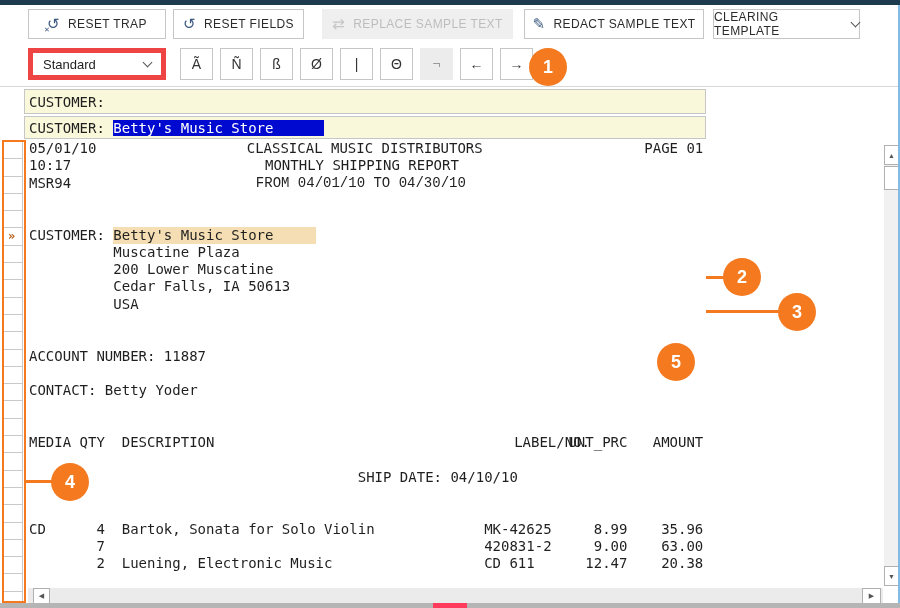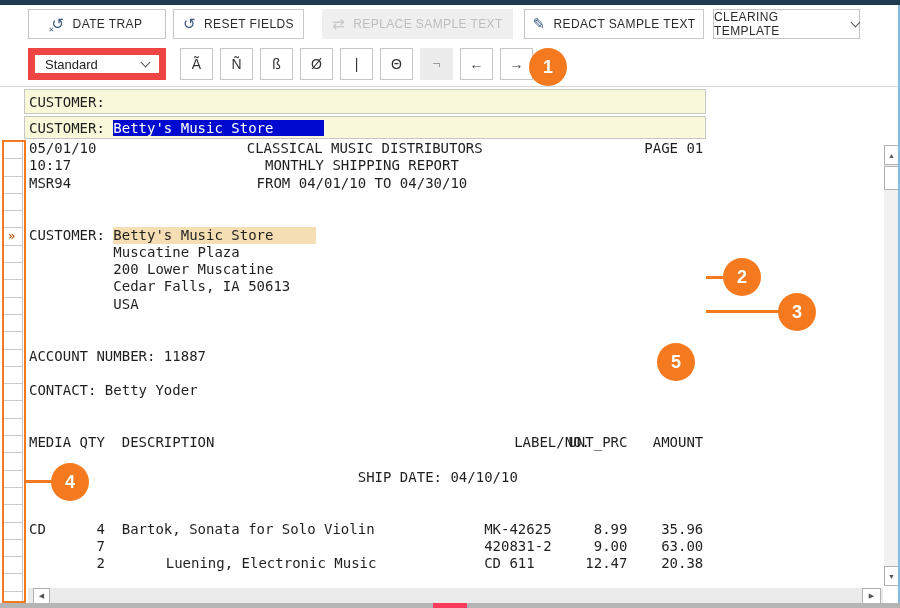--- a/index.html
+++ b/index.html
@@ -17,21 +17,21 @@
   .tb-btn{position:absolute;top:4px;height:30px;box-sizing:border-box;background:#fff;
           border:1px solid #c6c6c6;display:flex;align-items:center;justify-content:center;
           gap:8px;font-size:12px;letter-spacing:.4px;color:#2b2b2b;cursor:default;}
   .tb-btn .btn-icon{color:#3d5a80;font-size:15px;line-height:1;position:relative;top:-1px;}
   .tb-btn.disabled{background:#efefef;border-color:#efefef;color:#bdbdbd;}
   .tb-btn.disabled .btn-icon{color:#c6c6c6;}
   .icon-x-sub{position:absolute;font-size:7px;left:-3px;bottom:-2px;color:inherit;}
   .chev{display:inline-block;width:6px;height:6px;border-right:1.4px solid #555;
         border-bottom:1.4px solid #555;transform:rotate(45deg);margin-bottom:3px;}
   .dropdown{position:absolute;left:28px;top:43px;width:138px;height:32px;box-sizing:border-box;
-            background:#fff;border:7px solid #ef4444;display:flex;align-items:center;
+            background:#fff;border:5px solid #ef4444;display:flex;align-items:center;
             justify-content:space-between;padding:0 10px;font-size:13px;color:#222;}
   .char-btn{position:absolute;top:43px;width:33px;height:32px;box-sizing:border-box;background:#fff;
             border:1px solid #c6c6c6;font-size:14px;color:#333;display:flex;align-items:center;
             justify-content:center;font-family:"Liberation Sans",sans-serif;}
   .char-btn.disabled{background:#ececec;border-color:#ececec;color:#9a9a9a;}
 
   
   .content{position:absolute;left:0;top:88px;width:898px;height:515px;background:#fff;}
   .field-bar{position:absolute;left:24px;width:682px;box-sizing:border-box;background:#faf8da;
              border:1px solid #c6c6c6;font-family:"DejaVu Sans Mono",monospace;font-size:14px;
@@ -80,21 +80,21 @@
 </style>
 </head>
 <body>
 
 <div class="app">
   <div class="top-strip"></div>
 
   <div class="toolbar">
     <div class="tb-btn" style="left:28px;width:138px;">
       <span class="btn-icon" style="position:relative;"><span>↺</span><span class="icon-x-sub">✕</span></span>
-      <span>DATE TRAP</span>
+      <span>RESET TRAP</span>
     </div>
     <div class="tb-btn" style="left:173px;width:131px;">
       <span class="btn-icon">↺</span>
       <span>RESET FIELDS</span>
     </div>
     <div class="tb-btn disabled" style="left:322px;width:191px;">
       <span class="btn-icon">⇄</span>
       <span>REPLACE SAMPLE TEXT</span>
     </div>
     <div class="tb-btn" style="left:524px;width:180px;">
@@ -168,21 +168,21 @@
           <span class="seg" style="left: 0ch;">05/01/10</span>
           <span class="seg" style="left: 25ch; margin-left: 7px;">CLASSICAL MUSIC DISTRIBUTORS</span>
           <span class="seg" style="left: 73ch;">PAGE 01</span>
         </div>
         <div class="doc-line" style="top: 17.3px;">
           <span class="seg" style="left: 0ch;">10:17</span>
           <span class="seg" style="left: 28ch;">MONTHLY SHIPPING REPORT</span>
         </div>
         <div class="doc-line" style="top: 34.6px;">
           <span class="seg" style="left: 0ch;">MSR94</span>
-          <span class="seg" style="left: 27ch;">FROM 04/01/10 TO 04/30/10</span>
+          <span class="seg" style="left: 27ch; font-family: Liberation Mono, monospace;">FROM 04/01/10 TO 04/30/10</span>
         </div>
         <div class="doc-line" style="top: 86.5px;">
           <span class="seg" style="left: 0ch;">CUSTOMER: </span>
           <span class="seg hl" style="left: 10ch;">Betty's Music Store     </span>
         </div>
         <div class="doc-line" style="top: 103.8px;">
           <span class="seg" style="left: 10ch;">Muscatine Plaza</span>
         </div>
         <div class="doc-line" style="top: 121.1px;">
           <span class="seg" style="left: 10ch;">200 Lower Muscatine</span>
@@ -217,21 +217,21 @@
           <span class="seg" style="left: 75ch;">35.96</span>
         </div>
         <div class="doc-line" style="top: 397.9px;">
           <span class="seg" style="left: 8ch;">7</span>
           <span class="seg" style="left: 54ch;">420831-2</span>
           <span class="seg" style="left: 67ch;">9.00</span>
           <span class="seg" style="left: 75ch;">63.00</span>
         </div>
         <div class="doc-line" style="top: 415.2px;">
           <span class="seg" style="left: 8ch;">2</span>
-          <span class="seg" style="left: 11ch; margin-left: 44px;">Luening, Electronic Music</span>
+          <span class="seg" style="left: 11ch;">Luening, Electronic Music</span>
           <span class="seg" style="left: 54ch;">CD 611</span>
           <span class="seg" style="left: 66ch;">12.47</span>
           <span class="seg" style="left: 75ch;">20.38</span>
         </div>
       </div>
 
     <div class="v-track"></div>
     <div class="sb-btn v-up">
         <span>▲</span>
       </div>

